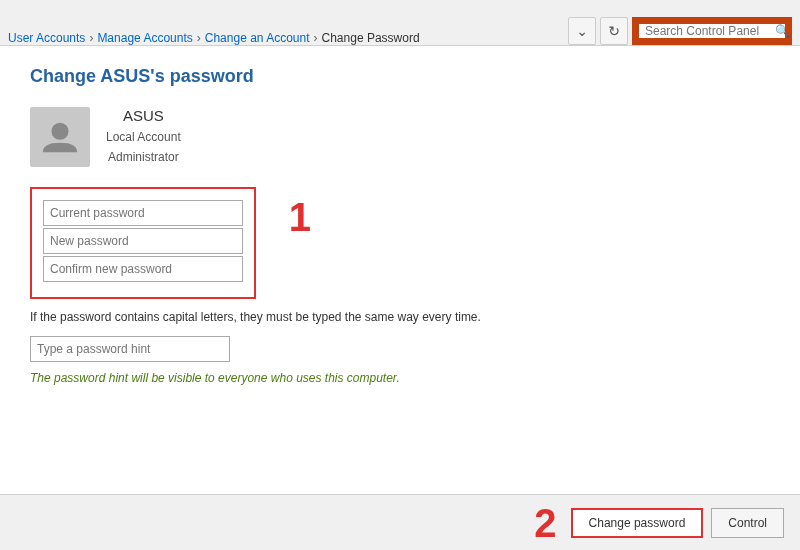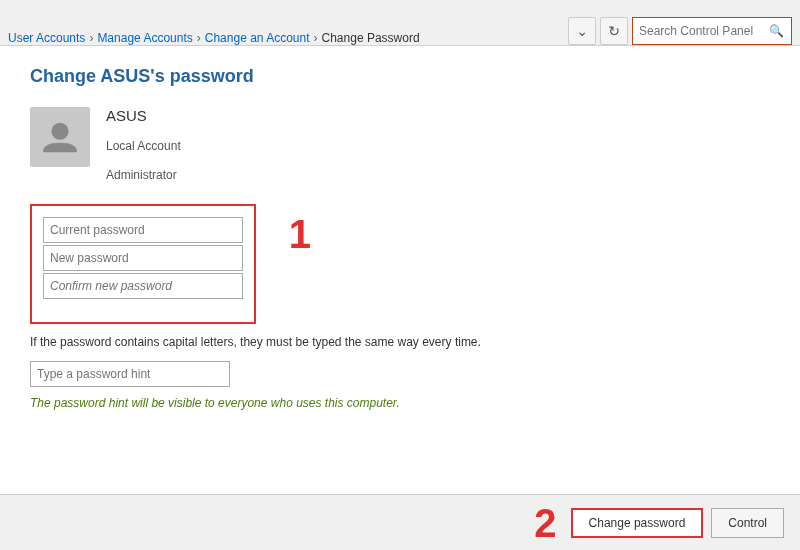--- a/index.html
+++ b/index.html
@@ -60,21 +60,21 @@
       align-items: center;
       justify-content: center;
       font-size: 14px;
       color: #555;
       border-radius: 2px;
     }
 
     .search-box {
       display: flex;
       align-items: center;
-      border: 1px solid #c2410c;
+      border: 7px solid #c2410c;
       background: #fff;
       height: 28px;
       width: 160px;
       padding: 0 6px;
     }
 
     .search-box input {
       border: none;
       outline: none;
       font-size: 12px;
@@ -121,21 +121,22 @@
 
     .avatar svg {
       width: 38px;
       height: 38px;
       fill: #888;
     }
 
     .user-info {
       display: flex;
       flex-direction: column;
-      gap: 11px;
+      gap: 2px;
+      align-items: center;
     }
 
     .user-name {
       font-size: 15px;
       font-weight: 400;
       color: #333;
       margin-bottom: 2px;
     }
 
     .user-detail {
@@ -168,22 +169,21 @@
       border: 1px solid #aaa;
       padding: 2px 6px;
       font-size: 12px;
       color: #333;
       outline: none;
       margin-bottom: 2px;
       background: #fff;
     }
 
     .password-fields-container input:last-child {
-      margin-bottom: 12px;
-      font-style: italic;
+      margin-bottom: 4px;
     }
 
     .annotation-1 {
       position: absolute;
       right: -55px;
       top: 10px;
       font-size: 40px;
       font-weight: bold;
       color: #e03030;
       line-height: 1;

